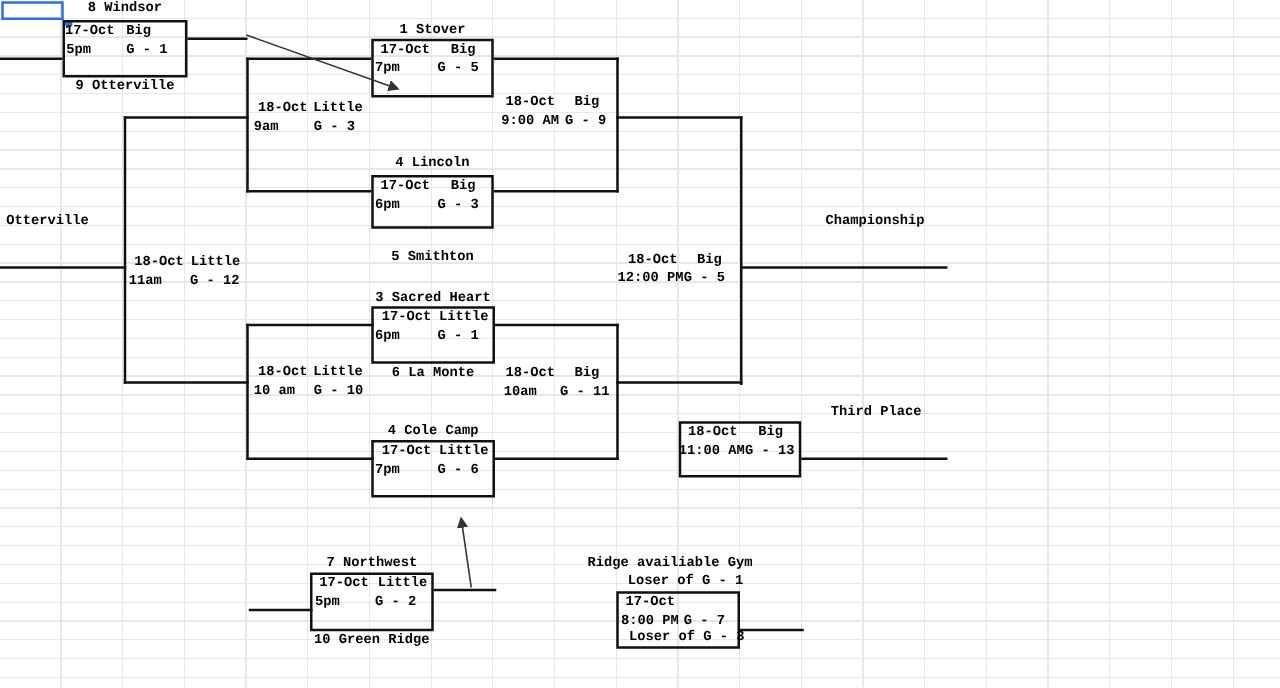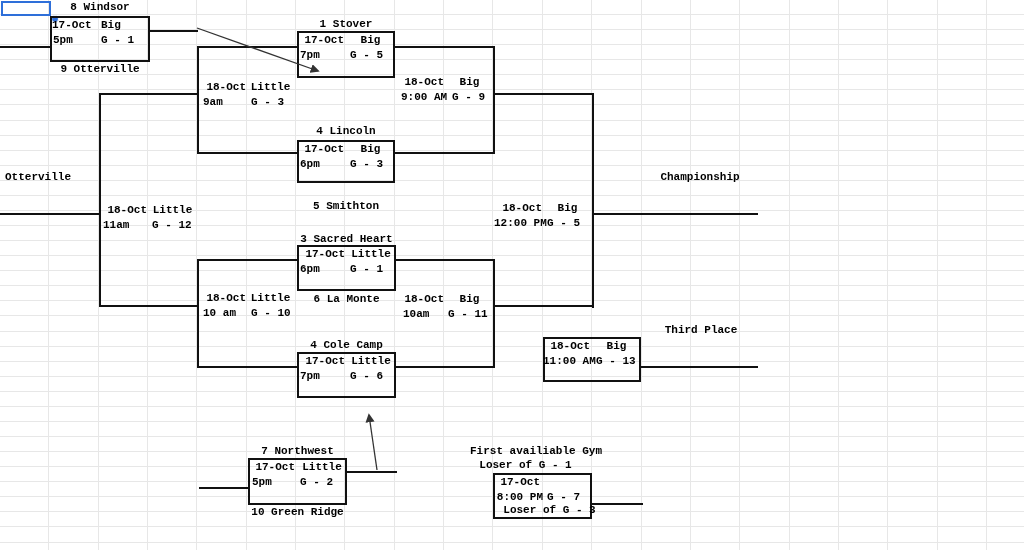--- a/index.html
+++ b/index.html
@@ -151,20 +151,20 @@
   <span class="t tr" style="left:543px;top:354px;width:50px">11:00 AM</span>
   <span class="t" style="left:596px;top:354px">G - 13</span>
 
   <span class="t tc" style="left:248px;top:444px;width:99px">7 Northwest</span>
   <span class="t tr" style="left:250px;top:460px;width:45px">17-Oct</span>
   <span class="t tc" style="left:297px;top:460px;width:50px">Little</span>
   <span class="t" style="left:252px;top:475px">5pm</span>
   <span class="t" style="left:300px;top:475px">G - 2</span>
   <span class="t tc" style="left:248px;top:505px;width:99px">10 Green Ridge</span>
 
-  <span class="t" style="left:470px;top:444px">First availiable Gym</span>
-  <span class="t tc" style="left:476px;top:458px;width:99px">Loser of G - 1</span>
+  <span class="t" style="left:470px;top:444px">Ridge availiable Gym</span>
+  <span class="t tc" style="left:499px;top:458px;width:99px">Loser of G - 1</span>
   <span class="t tr" style="left:495px;top:475px;width:45px">17-Oct</span>
   <span class="t tr" style="left:493px;top:490px;width:50px">8:00 PM</span>
   <span class="t" style="left:547px;top:490px">G - 7</span>
   <span class="t tc" style="left:500px;top:503px;width:99px">Loser of G - 3</span>
 
 </div>
 
 </body></html>

